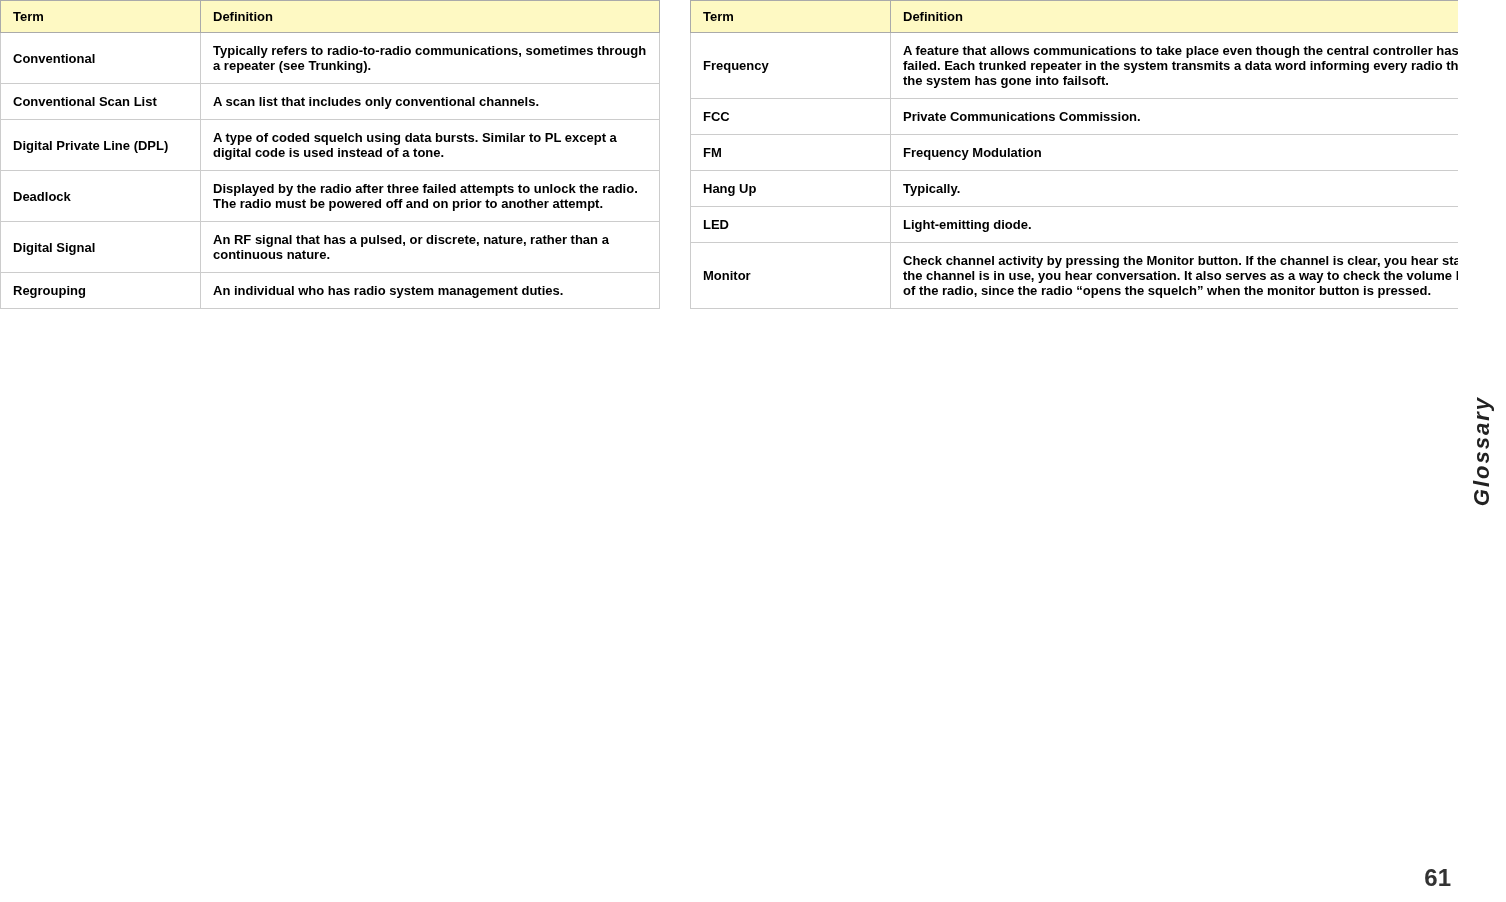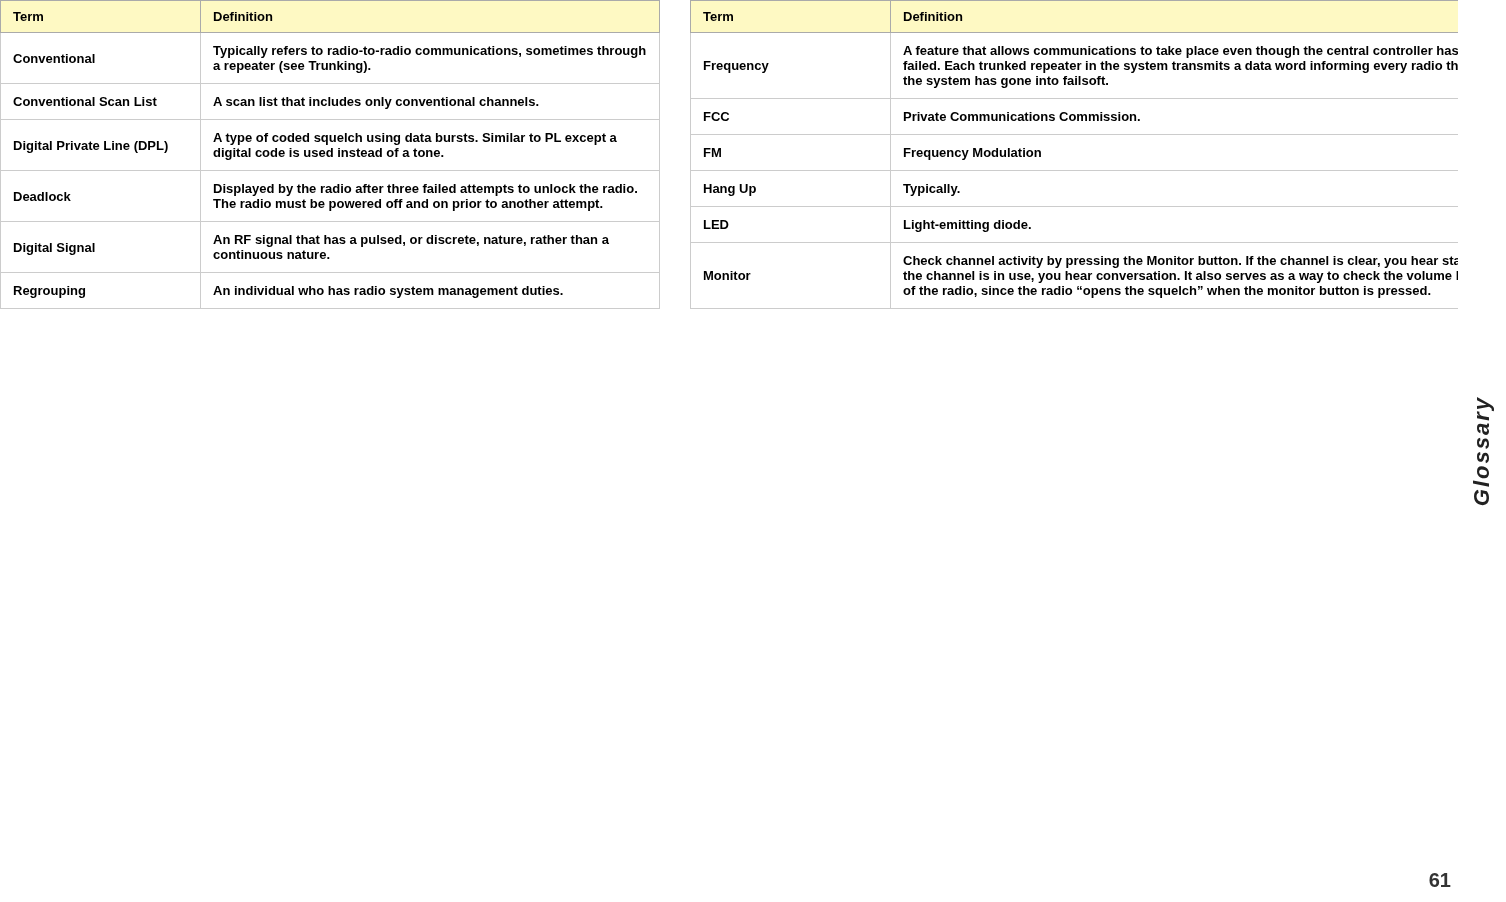--- a/index.html
+++ b/index.html
@@ -104,21 +104,21 @@
       transform: rotate(180deg);
       letter-spacing: 2px;
       color: #222;
       font-style: italic;
     }
 
     .page-number {
       position: absolute;
       bottom: 10px;
       right: 55px;
-      font-size: 20px;
+      font-size: 24px;
       font-weight: bold;
       color: #333;
     }
   </style>
 </head>
 <body>
 
 <div class="page-container">
 
   <div class="left-table-wrapper">

